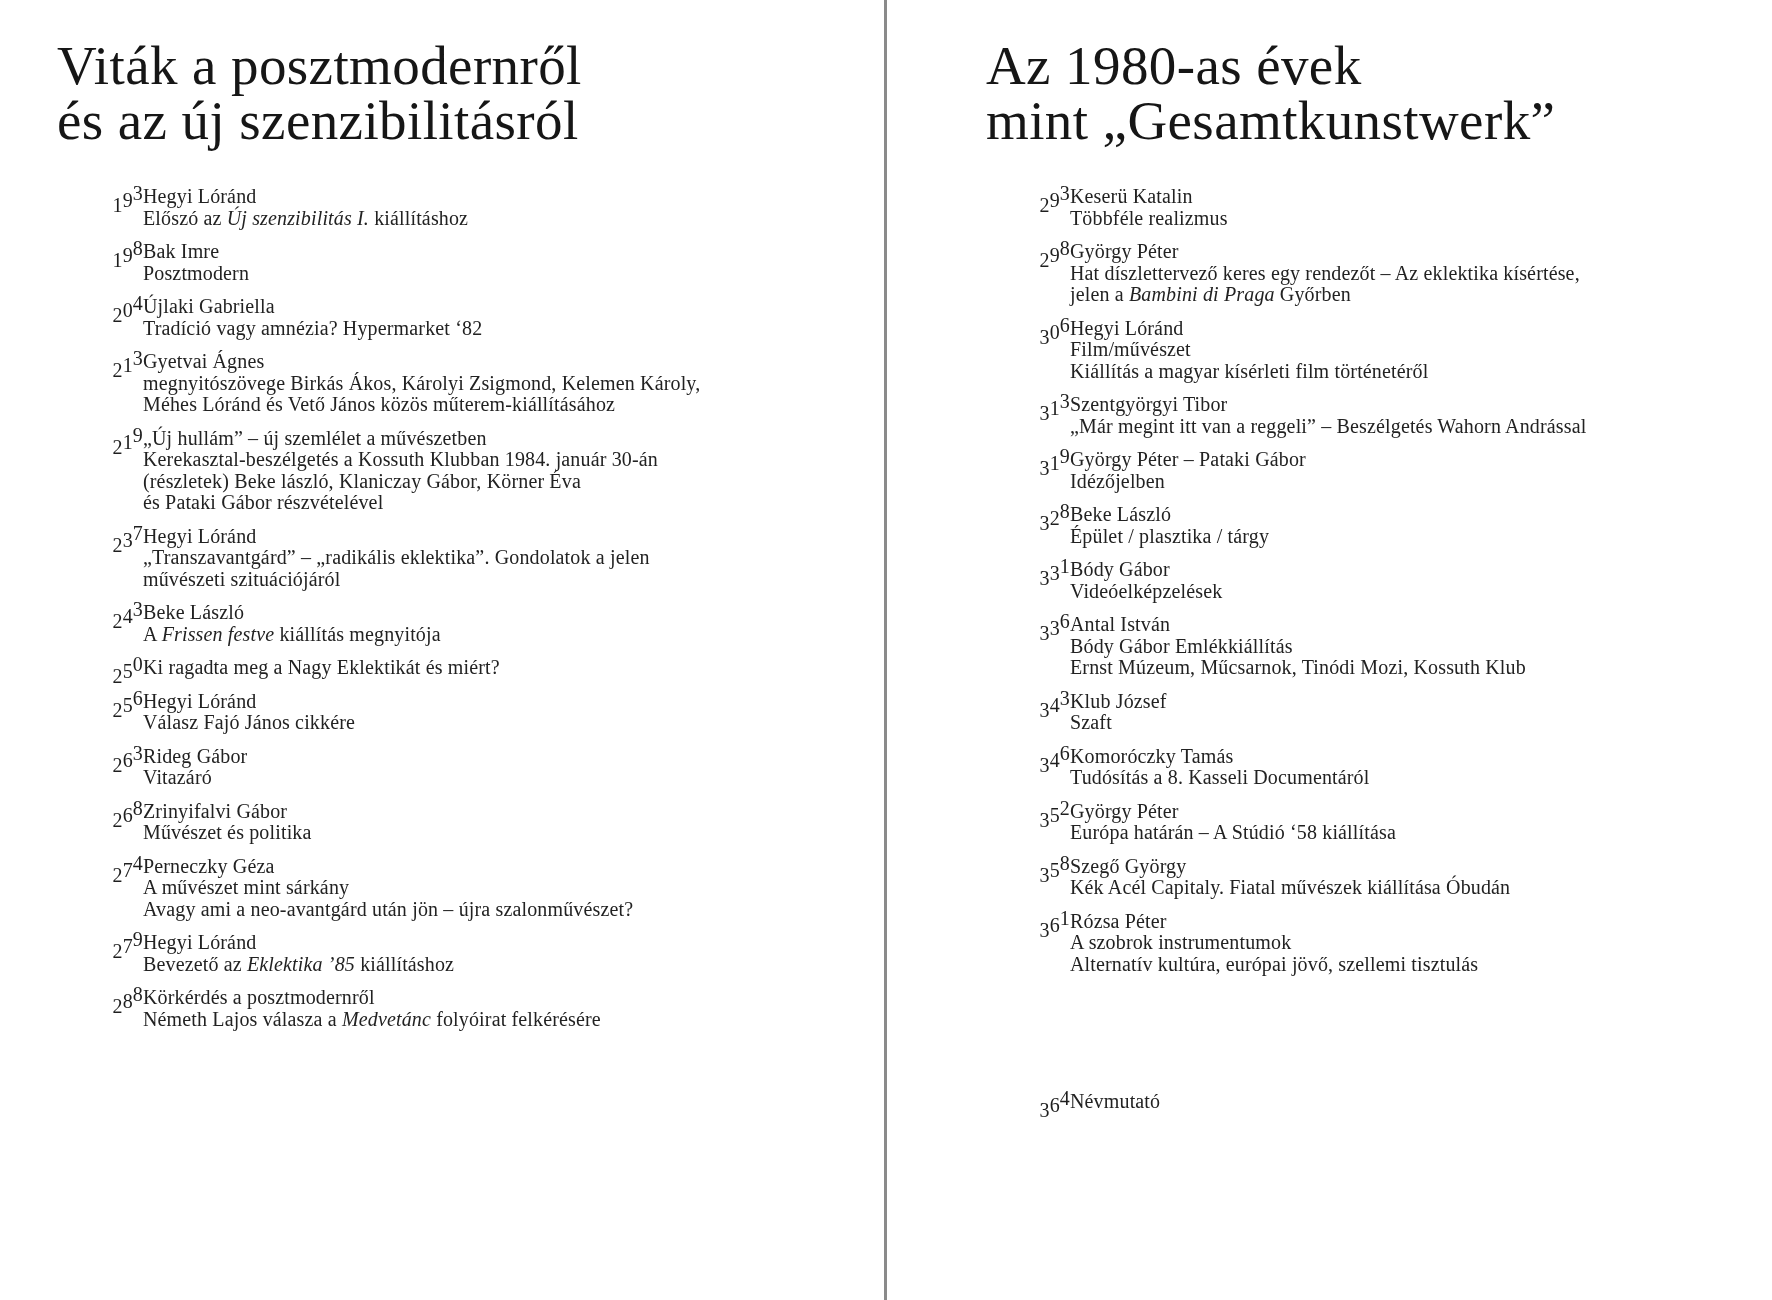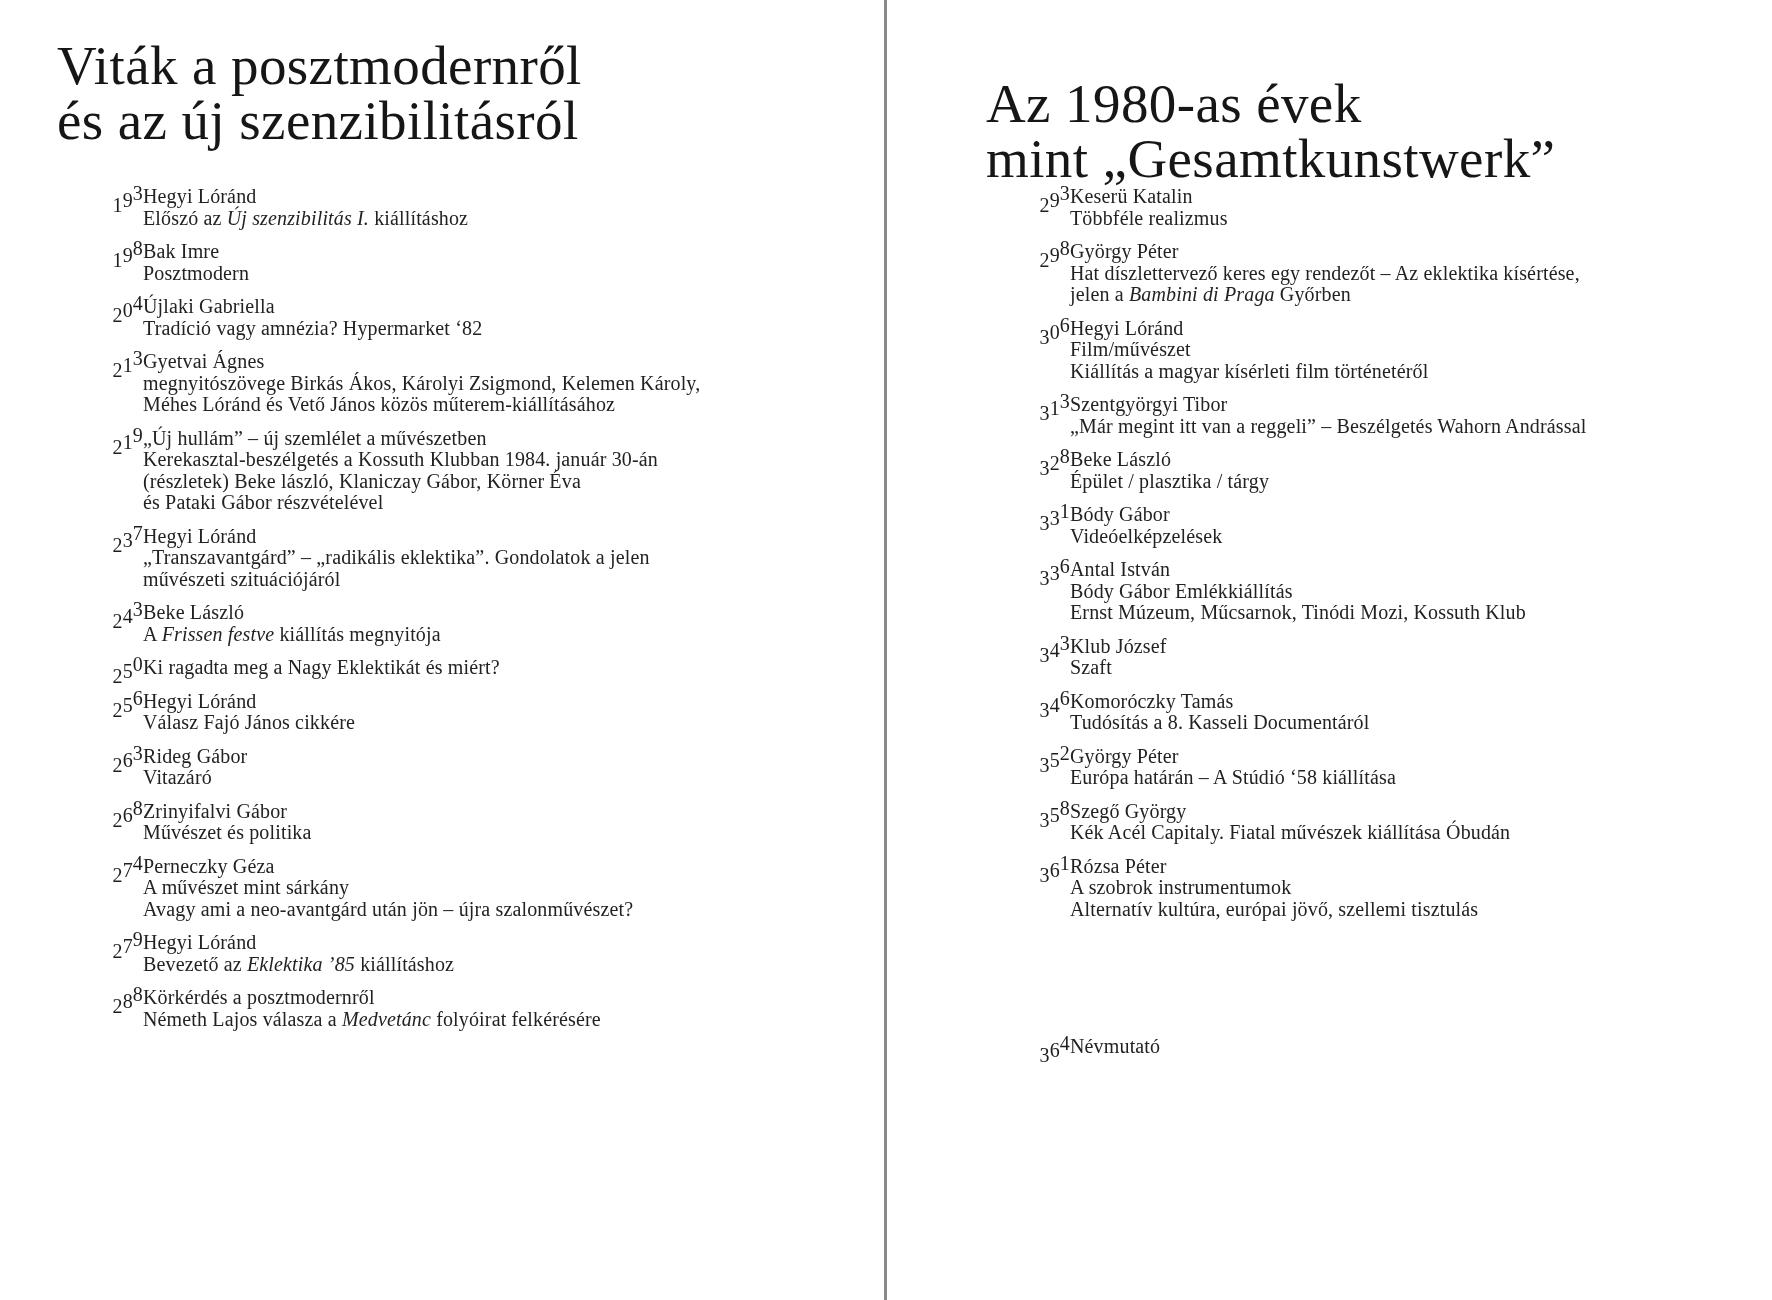--- a/index.html
+++ b/index.html
@@ -16,21 +16,21 @@
     background:#8a8a8a;
   }
   .page-title{
     position:absolute;top:38px;
     font-size:55px;line-height:55px;
     letter-spacing:.4px;
     color:#161616;
     white-space:nowrap;
   }
   .page-title.left{left:57px;}
-  .page-title.right{left:986px;margin-top:38px;}
+  .page-title.right{left:986px;}
   .toc{
     position:absolute;top:186px;
     font-size:20px;line-height:21.5px;
     letter-spacing:.15px;
     color:#222222;
   }
   .toc.left{left:65px;width:790px;}
   .toc.right{left:988px;width:770px;}
   .entry{display:flex;margin-bottom:12px;align-items:flex-start;}
   .pn{flex:0 0 78px;font-size:20px;white-space:nowrap;color:#1e1e1e;text-align:right;}
@@ -188,20 +188,27 @@
       </div>
     </div>
     <div class="entry">
       <span class="pn"><span class="d d1">3</span><span class="d d2">1</span><span class="d d3">3</span></span>
       <div class="lines">
         <div class="line"><span>Szentgyörgyi Tibor</span></div>
         <div class="line"><span>„Már megint itt van a reggeli” – Beszélgetés Wahorn Andrással</span></div>
       </div>
     </div>
     <div class="entry">
+      <span class="pn"><span class="d d1">3</span><span class="d d2">1</span><span class="d d3">9</span></span>
+      <div class="lines">
+        <div class="line"><span>György Péter – Pataki Gábor</span></div>
+        <div class="line"><span>Idézőjelben</span></div>
+      </div>
+    </div>
+    <div class="entry">
       <span class="pn"><span class="d d1">3</span><span class="d d2">2</span><span class="d d3">8</span></span>
       <div class="lines">
         <div class="line"><span>Beke László</span></div>
         <div class="line"><span>Épület / plasztika / tárgy</span></div>
       </div>
     </div>
     <div class="entry">
       <span class="pn"><span class="d d1">3</span><span class="d d2">3</span><span class="d d3">1</span></span>
       <div class="lines">
         <div class="line"><span>Bódy Gábor</span></div>

